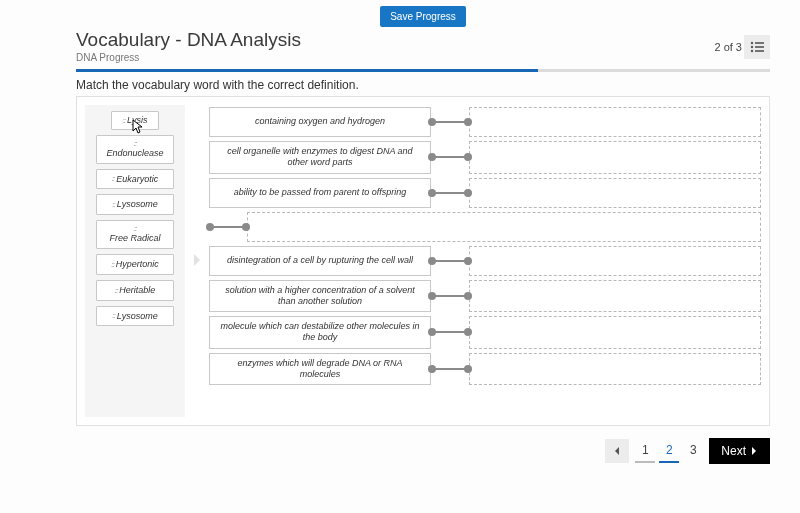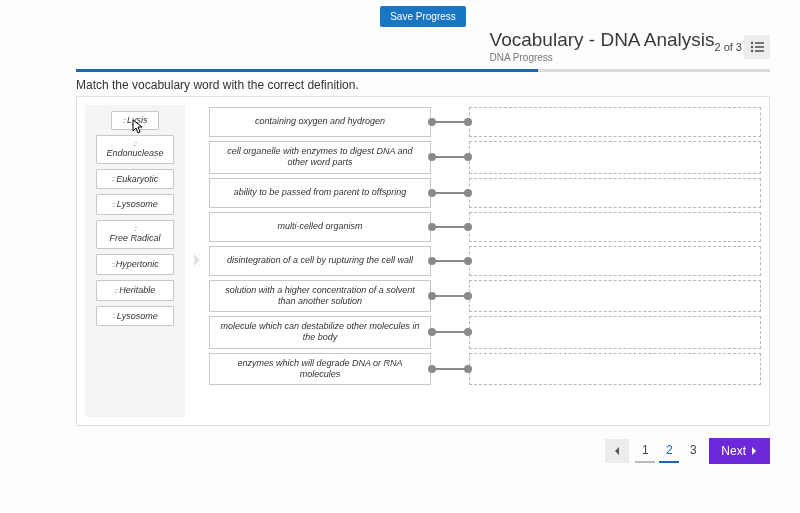--- a/index.html
+++ b/index.html
@@ -25,21 +25,21 @@
     color: #fff;
     border: none;
     padding: 5px 10px;
     font-size: 10px;
     border-radius: 2px;
     cursor: pointer;
   }
   .header-row {
     display: flex;
     align-items: flex-start;
-    justify-content: flex-end;
+    justify-content: space-between;
   }
   .title-block h1 {
     font-size: 19px;
     font-weight: 400;
     color: #3a3a3a;
   }
   .title-block .sub {
     font-size: 10px;
     color: #777;
     margin-top: 1px;
@@ -224,21 +224,21 @@
     color: #444;
     border-bottom: 2px solid #bbb;
     cursor: pointer;
   }
   .page-num.current {
     border-bottom: 2px solid #1867b5;
     color: #1867b5;
   }
   .page-num.noborder { border-bottom: 2px solid transparent; }
   .next-btn {
-    background: #6d28d9;
+    background: #000000;
     color: #fff;
     border: none;
     padding: 6px 12px;
     font-size: 12px;
     cursor: pointer;
     display: flex;
     align-items: center;
     gap: 4px;
   }
 </style>
@@ -304,21 +304,20 @@
           <div class="def-box">cell organelle with enzymes to digest DNA and other word parts</div>
           <div class="connector"></div>
           <div class="drop"></div>
         </div>
         <div class="def-row">
           <div class="def-box">ability to be passed from parent to offspring</div>
           <div class="connector"></div>
           <div class="drop"></div>
         </div>
         <div class="def-row">
-          <div class="def-box">multi-celled organism</div>
           <div class="connector"></div>
           <div class="drop"></div>
         </div>
         <div class="def-row">
           <div class="def-box">disintegration of a cell by rupturing the cell wall</div>
           <div class="connector"></div>
           <div class="drop"></div>
         </div>
         <div class="def-row">
           <div class="def-box">solution with a higher concentration of a solvent than another solution</div>

